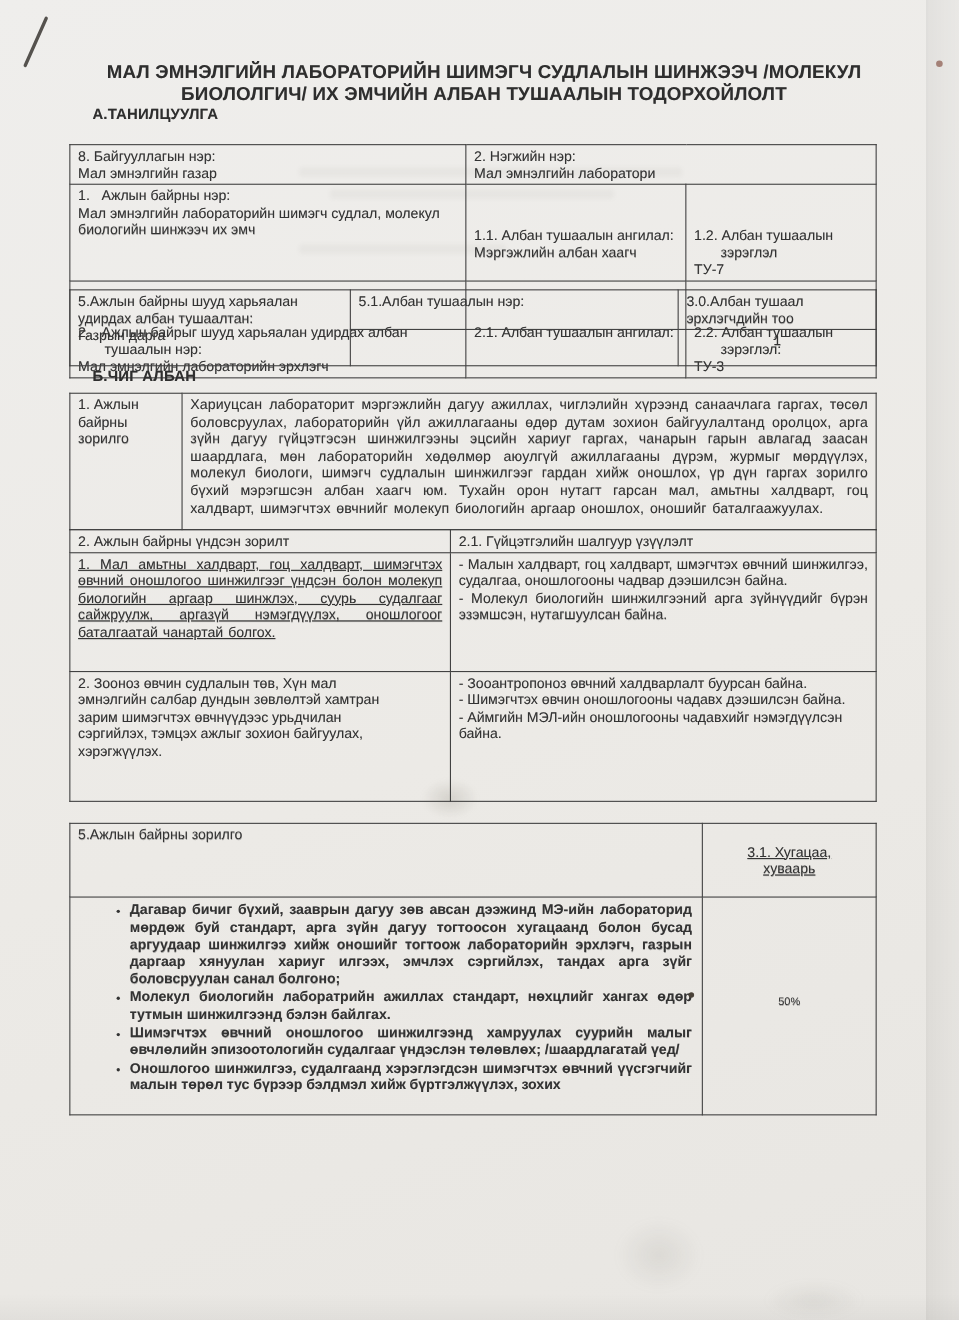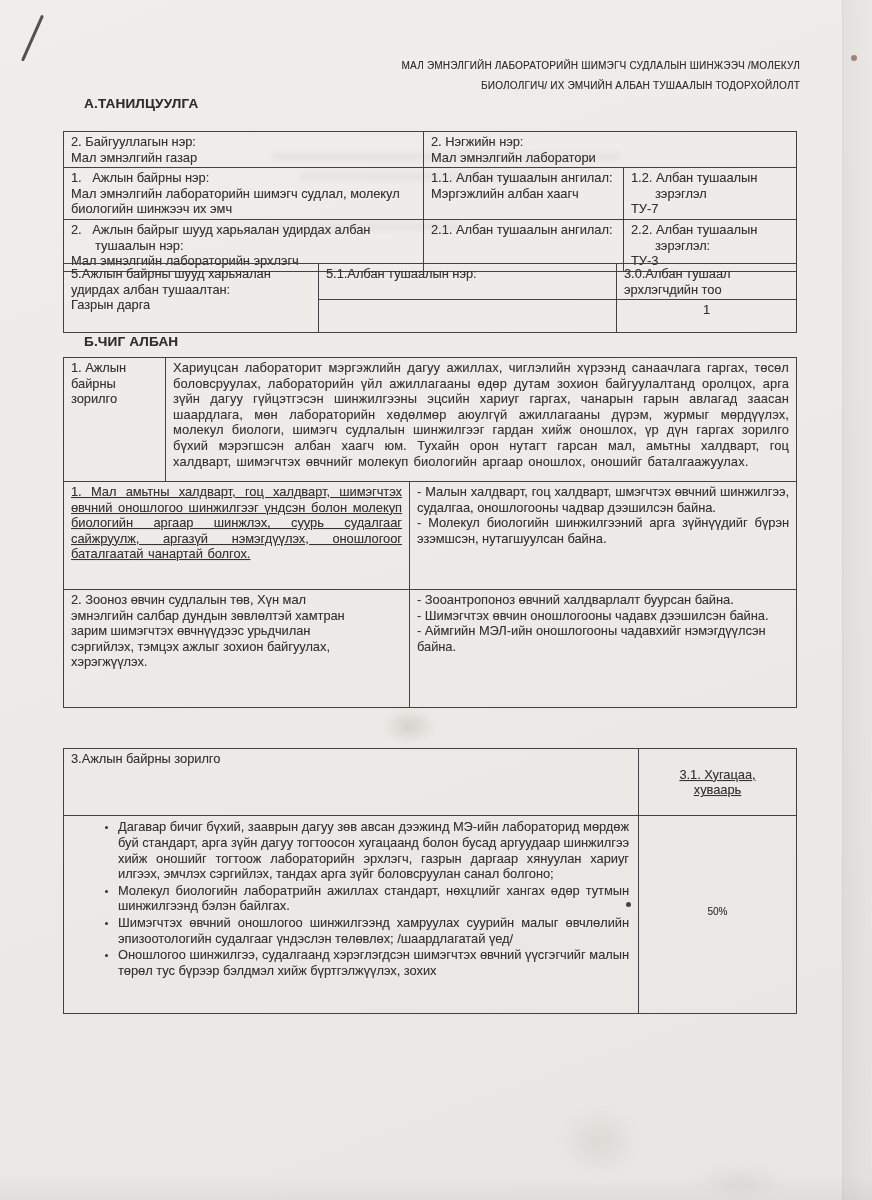--- a/index.html
+++ b/index.html
@@ -25,21 +25,21 @@
   .smudge-b{left:560px;top:1108px;width:78px;height:66px;background:radial-gradient(ellipse,rgba(120,118,110,.12),rgba(120,118,110,0) 70%);filter:blur(4px);}
   .smudge-c{left:695px;top:1165px;width:90px;height:34px;background:radial-gradient(ellipse,rgba(120,118,110,.10),rgba(120,118,110,0) 70%);filter:blur(4px);}
   .ghost{position:absolute;background:#77756f;opacity:.06;filter:blur(2px);border-radius:3px;}
   .ghost1{left:272px;top:152px;width:348px;height:9px;}
   .ghost2{left:300px;top:172px;width:258px;height:9px;}
   .ghost3{left:272px;top:222px;width:188px;height:9px;}
 
   
   .doc-title{
     position:absolute;left:80px;top:56px;width:720px;
-    text-align:right;font-weight:normal;font-size:10px;line-height:20px;
+    text-align:center;font-weight:bold;font-size:17px;line-height:20px;
     letter-spacing:.2px;white-space:pre-line;color:#2e2e2e;
     text-shadow:.2px .2px .3px rgba(80,80,80,.45);
   }
   .sec-heading{
     position:absolute;left:84px;font-weight:bold;font-size:13.5px;color:#2e2e2e;
     letter-spacing:.2px;text-shadow:.2px .2px .3px rgba(80,80,80,.45);
   }
   .h-a{top:96px;}
   .h-b{top:334px;}
 
@@ -53,25 +53,25 @@
     text-shadow:.2px .2px .3px rgba(80,80,80,.4);
     overflow:hidden;
   }
   .t-a1{top:131px;width:733px;}
   .t-a2{top:263px;width:733px;}
   .t-b1{top:357px;width:733px;}
   .t-b2{top:481px;width:733px;}
   .t-c{top:748px;width:733px;}
   .pre{white-space:pre-line;}
   .j{text-align:justify;}
-  .hang{padding-left:24px;text-indent:-24px;}
+  .hang{padding-left:24px;text-indent:-24px;margin-top:36px;}
   .pct-cell{text-align:center;padding-top:88px !important;font-size:10px;}
   .count-cell{text-align:center;}
   .sched-head{text-align:center;white-space:pre-line;text-decoration:underline;}
-  ul.tasks{margin:1px 0 0 0;padding:0 2px 0 47px;}
+  ul.tasks{margin:1px 0 0 0;padding:0 2px 0 47px;font-weight:bold;}
   ul.tasks li{text-align:justify;margin:0 0 1px 0;}
   ul.tasks li::marker{font-size:10px;}
 </style>
 </head>
 <body>
 
 <div class="paper">
 
   <div class="pen-mark"></div>
   <div class="red-dot"></div>
@@ -91,21 +91,21 @@
 
   <table class="doc t-a1">
     <colgroup>
         <col style="width:360px">
         <col style="width:200px">
         <col style="width:173px">
       </colgroup>
     <tbody>
         <tr style="height:36px">
       <td>
-        <div>2. Байгууллагын нэр:</div>
+        <div>8. Байгууллагын нэр:</div>
         <div>Мал эмнэлгийн газар</div>
       </td>
       <td colspan="2">
         <div>2. Нэгжийн нэр:</div>
         <div>Мал эмнэлгийн лаборатори</div>
       </td>
     </tr>
     <tr style="height:50px">
       <td>
         <div>1.&nbsp;&nbsp;&nbsp;Ажлын байрны нэр:</div>
@@ -182,20 +182,28 @@
     </tr>
   </tbody>
     </table>
 
   <table class="doc t-b2">
     <colgroup>
         <col style="width:346px">
         <col style="width:387px">
       </colgroup>
     <tbody>
+        <tr style="height:20px">
+      <td>
+        <div>2. Ажлын байрны үндсэн зорилт</div>
+      </td>
+      <td>
+        <div>2.1. Гүйцэтгэлийн шалгуур үзүүлэлт</div>
+      </td>
+    </tr>
     <tr style="height:108px">
       <td>
         <div class="j" style="word-spacing:1px;text-decoration:underline;">1. Мал амьтны халдварт, гоц халдварт, шимэгчтэх өвчний оношлогоо шинжилгээг үндсэн болон молекуп биологийн аргаар шинжлэх, суурь судалгааг сайжруулж, аргазүй нэмэгдүүлэх, оношлогоог баталгаатай чанартай болгох.</div>
       </td>
       <td>
         <div class="pre j">- Малын халдварт, гоц халдварт, шмэгчтэх өвчний шинжилгээ, судалгаа, оношлогооны чадвар дээшилсэн байна.
 - Молекул биологийн шинжилгээний арга зүйнүүдийг бүрэн эзэмшсэн, нутагшуулсан байна.</div>
       </td>
     </tr>
     <tr style="height:118px">
@@ -212,21 +220,21 @@
     </table>
 
   <table class="doc t-c">
     <colgroup>
         <col style="width:575px">
         <col style="width:158px">
       </colgroup>
     <tbody>
         <tr style="height:34px">
       <td>
-        <div>3.Ажлын байрны зорилго</div>
+        <div>5.Ажлын байрны зорилго</div>
       </td>
       <td class="sched-head">
         <div class="pre">3.1. Хугацаа,
 хуваарь</div>
       </td>
     </tr>
     <tr style="height:198px">
       <td>
         <ul class="tasks">
           <li>Дагавар бичиг бүхий, зааврын дагуу зөв авсан дээжинд МЭ-ийн лабораторид мөрдөж буй стандарт, арга зүйн дагуу тогтоосон хугацаанд болон бусад аргуудаар шинжилгээ хийж оношийг тогтоож лабораторийн эрхлэгч, газрын даргаар хянуулан хариуг илгээх, эмчлэх сэргийлэх, тандах арга зүйг боловсруулан санал болгоно;</li>

